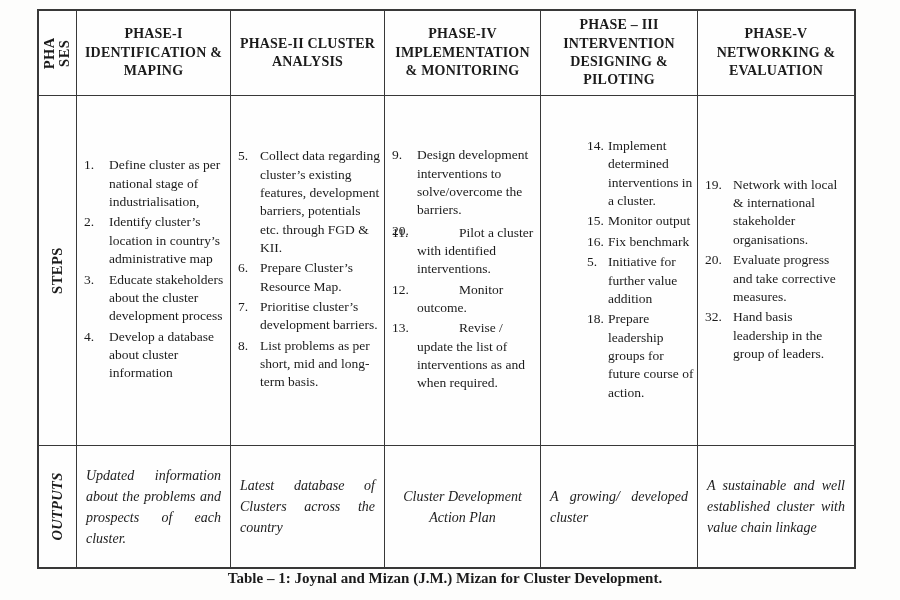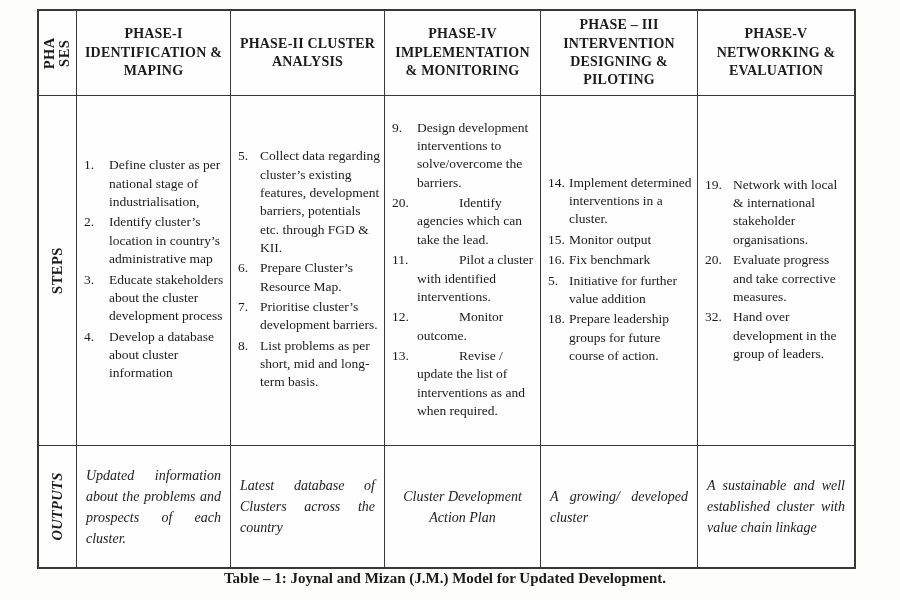--- a/index.html
+++ b/index.html
@@ -84,21 +84,21 @@
     line-height: 1.36;
     padding: 5px 3px 5px 7px;
   }
   .step { position: relative; margin: 0 0 2px 0; }
   .step .num { position: absolute; left: 0; top: 0; }
   .step .txt { display: block; }
   .c0 .step { padding-left: 25px; }
   .c1 .step { padding-left: 22px; }
   .c2 .step { padding-left: 25px; }
   .c2 .step.tab .txt { text-indent: 42px; }
-  .c3 .step { padding-left: 21px; }
+  .c3 .step { padding-left: 21px; margin-left: 39px; }
   .c4 .step { padding-left: 28px; }
 
   
   .output-cell {
     display: flex;
     flex-direction: column;
     justify-content: center;
     font-style: italic;
     font-size: 14px;
     line-height: 1.5;
@@ -171,21 +171,20 @@
           <span class="txt">List problems as per short, mid and long-term basis.</span>
         </div>
       </div>
     <div class="cell steps-col c2">
         <div class="step">
           <span class="num">9.</span>
           <span class="txt">Design development interventions to solve/overcome the barriers.</span>
         </div>
         <div class="step tab">
           <span class="num">20.</span>
-          <span class="txt">Identify agencies which can take the lead.</span>
         </div>
         <div class="step tab">
           <span class="num">11.</span>
           <span class="txt">Pilot a cluster with identified interventions.</span>
         </div>
         <div class="step tab">
           <span class="num">12.</span>
           <span class="txt">Monitor outcome.</span>
         </div>
         <div class="step tab">
@@ -219,29 +218,29 @@
         <div class="step">
           <span class="num">19.</span>
           <span class="txt">Network with local &amp; international stakeholder organisations.</span>
         </div>
         <div class="step">
           <span class="num">20.</span>
           <span class="txt">Evaluate progress and take corrective measures.</span>
         </div>
         <div class="step">
           <span class="num">32.</span>
-          <span class="txt">Hand over development in the group of leaders.</span>
+          <span class="txt">Hand basis leadership in the group of leaders.</span>
         </div>
       </div>
 
     <div class="cell rowhead last-row">
       <span class="rot italic">OUTPUTS</span>
     </div>
     <div class="cell output-cell last-row">Updated information about the problems and prospects of each cluster.</div>
     <div class="cell output-cell last-row">Latest database of Clusters across the country</div>
     <div class="cell output-cell left last-row">Cluster Development Action Plan</div>
     <div class="cell output-cell last-row">A growing/ developed cluster</div>
     <div class="cell output-cell last-col last-row">A sustainable and well established cluster with value chain linkage</div>
 
   </div>
 
-  <div class="caption">Table – 1: Joynal and Mizan (J.M.) Model for Updated Development.</div>
+  <div class="caption">Table – 1: Joynal and Mizan (J.M.) Mizan for Cluster Development.</div>
 </div>
 
 </body></html>

